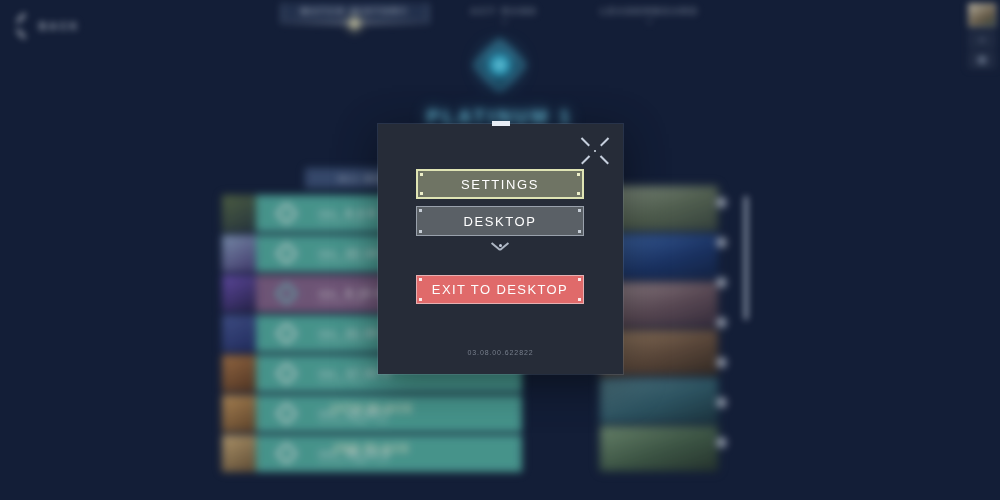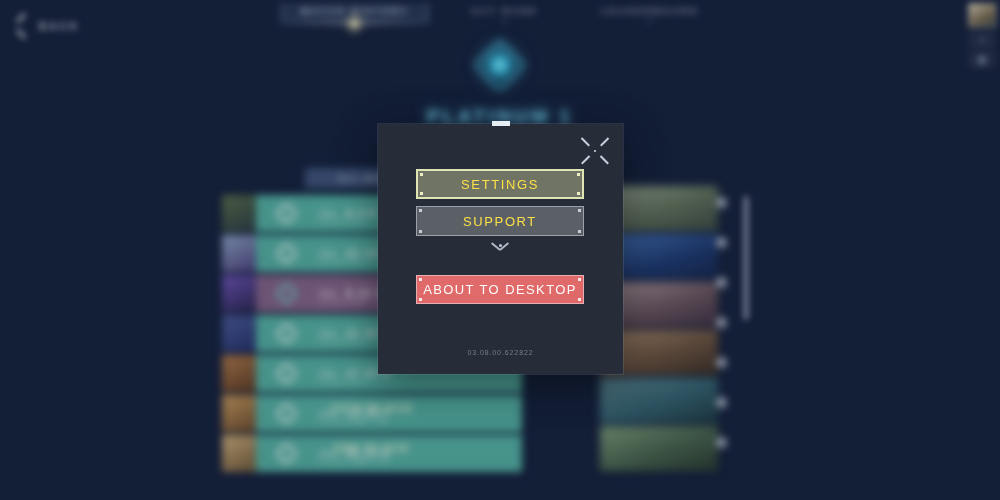--- a/index.html
+++ b/index.html
@@ -216,21 +216,21 @@
   .modal-close .dot {
     position: absolute; left: 50%; top: 50%; width: 2.6px; height: 2.6px;
     margin: -1.3px 0 0 -1.3px; background: #d6dee9; border-radius: 50%;
   }
 
   .menu { position: absolute; left: 38px; top: 45px; width: 168px; }
 
   .menu-btn {
     position: relative; display: flex; align-items: center; justify-content: center;
     width: 168px; height: 30px; margin-bottom: 7px;
-    color: #fde047; font-size: 13px; letter-spacing: 1.6px; font-weight: 400;
+    color: #ffffff; font-size: 13px; letter-spacing: 1.6px; font-weight: 400;
     background: #5a6066;
     border: 1px solid rgba(205,215,230,0.55);
     cursor: pointer;
   }
   .menu-btn .tick {
     position: absolute; width: 3px; height: 3px;
     background: rgba(225,232,242,0.8);
   }
   .menu-btn .t-tl { left: 2px; top: 2px; }
   .menu-btn .t-tr { right: 2px; top: 2px; }
@@ -446,35 +446,35 @@
         <span class="tick t-bl"></span>
           <span class="tick t-br"></span>
         <span>SETTINGS</span>
       </div>
 
       <div class="menu-btn">
         <span class="tick t-tl"></span>
           <span class="tick t-tr"></span>
         <span class="tick t-bl"></span>
           <span class="tick t-br"></span>
-        <span>SUPPORT</span>
+        <span>DESKTOP</span>
       </div>
 
 
       <div class="menu-chevron">
         <span class="cdot"></span>
         <span class="cv cv1"></span>
         <span class="cv cv2"></span>
       </div>
 
       <div class="exit-btn">
         <span class="tick t-tl"></span>
           <span class="tick t-tr"></span>
         <span class="tick t-bl"></span>
           <span class="tick t-br"></span>
-        <span>ABOUT TO DESKTOP</span>
+        <span>EXIT TO DESKTOP</span>
       </div>
     </div>
 
     <div class="version">03.08.00.622822</div>
   </div>
 
 </div>
 
 </body></html>

